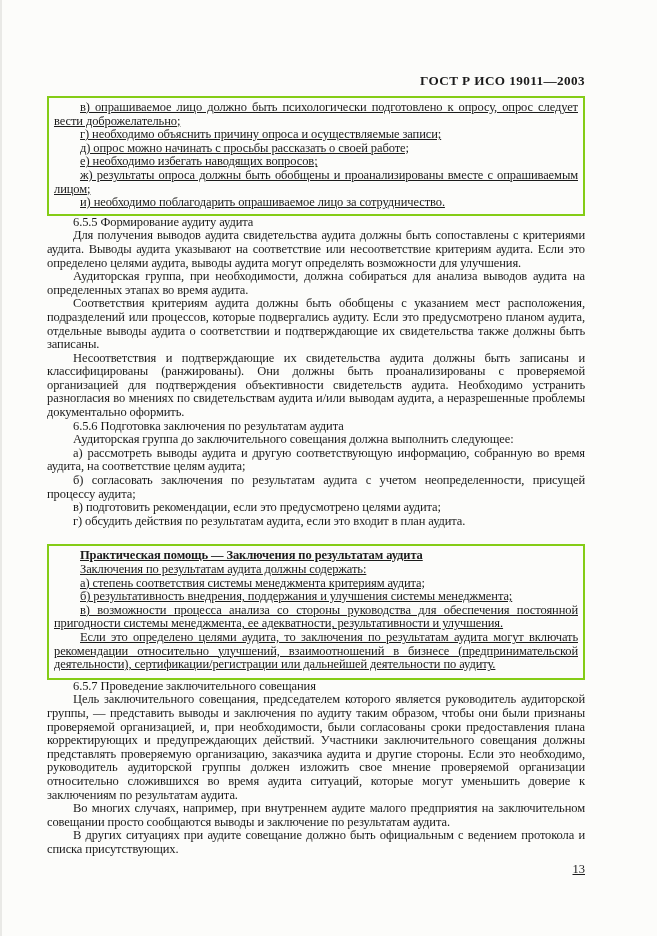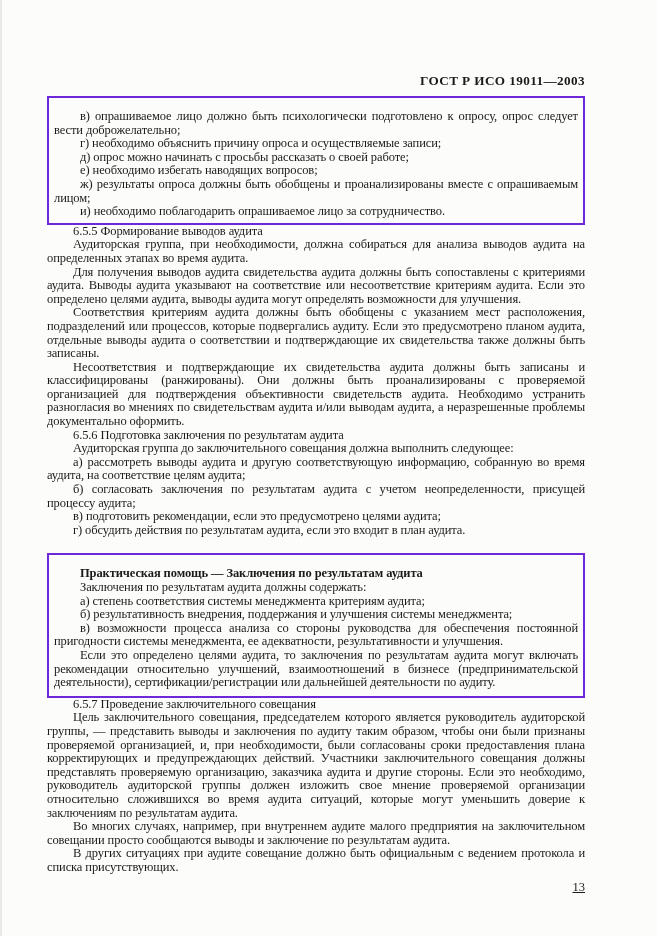--- a/index.html
+++ b/index.html
@@ -32,23 +32,24 @@
   }
   .doc-header {
     margin-top: 73px;
     text-align: right;
     font-weight: bold;
     font-size: 13.2px;
     letter-spacing: 0.4px;
     line-height: 15px;
   }
   .rule-box {
-    border: 2px solid #6d28d9;
-    padding: 12px 5px 4px 5px;
+    border: 2px solid #84cc16;
+    padding: 3px 5px 4px 5px;
     box-sizing: border-box;
+    text-decoration: underline;
   }
   .box-first { margin-top: 8px; }
   .box-help  { margin-top: 16px; padding-bottom: 6px; }
   p.t {
     margin: 0;
     font-size: 12.5px;
     line-height: 13.6px;
     letter-spacing: -0.1px;
     text-align: justify;
     text-indent: 26px;
@@ -78,23 +79,23 @@
     <div class="rule-box box-first">
       <p class="t">в)  опрашиваемое лицо должно быть психологически подготовлено к опросу, опрос следует вести доброжелательно;</p>
       <p class="t">г)  необходимо объяснить причину опроса и осуществляемые записи;</p>
       <p class="t">д)  опрос можно начинать с просьбы рассказать о своей работе;</p>
       <p class="t">е)  необходимо избегать наводящих вопросов;</p>
       <p class="t">ж)  результаты опроса должны быть обобщены и проанализированы вместе с опрашиваемым лицом;</p>
       <p class="t">и)  необходимо поблагодарить опрашиваемое лицо за сотрудничество.</p>
     </div>
 
     <div>
-      <p class="t heading sec-gap">6.5.5  Формирование выводов аудита</p>
+      <p class="t heading sec-gap">6.5.5  Формирование аудиту аудита</p>
+      <p class="t">Для получения выводов аудита свидетельства аудита должны быть сопоставлены с критериями аудита. Выводы аудита указывают на соответствие или несоответствие критериям аудита. Если это определено целями аудита, выводы аудита могут определять возможности для улучшения.</p>
       <p class="t">Аудиторская группа, при необходимости, должна собираться для анализа выводов аудита на определенных этапах во время аудита.</p>
-      <p class="t">Для получения выводов аудита свидетельства аудита должны быть сопоставлены с критериями аудита. Выводы аудита указывают на соответствие или несоответствие критериям аудита. Если это определено целями аудита, выводы аудита могут определять возможности для улучшения.</p>
       <p class="t">Соответствия критериям аудита должны быть обобщены с указанием мест расположения, подразделений или процессов, которые подвергались аудиту. Если это предусмотрено планом аудита, отдельные выводы аудита о соответствии и подтверждающие их свидетельства также должны быть записаны.</p>
       <p class="t">Несоответствия и подтверждающие их свидетельства аудита должны быть записаны и классифицированы (ранжированы). Они должны быть проанализированы с проверяемой организацией для подтверждения объективности свидетельств аудита. Необходимо устранить разногласия во мнениях по свидетельствам аудита и/или выводам аудита, а неразрешенные проблемы документально оформить.</p>
     </div>
 
     <div>
       <p class="t heading">6.5.6  Подготовка заключения по результатам аудита</p>
       <p class="t">Аудиторская группа до заключительного совещания должна выполнить следующее:</p>
       <p class="t">а)  рассмотреть выводы аудита и другую соответствующую информацию, собранную во время аудита, на соответствие целям аудита;</p>
       <p class="t">б)  согласовать заключения по результатам аудита с учетом неопределенности, присущей процессу аудита;</p>
       <p class="t">в)  подготовить рекомендации, если это предусмотрено целями аудита;</p>

